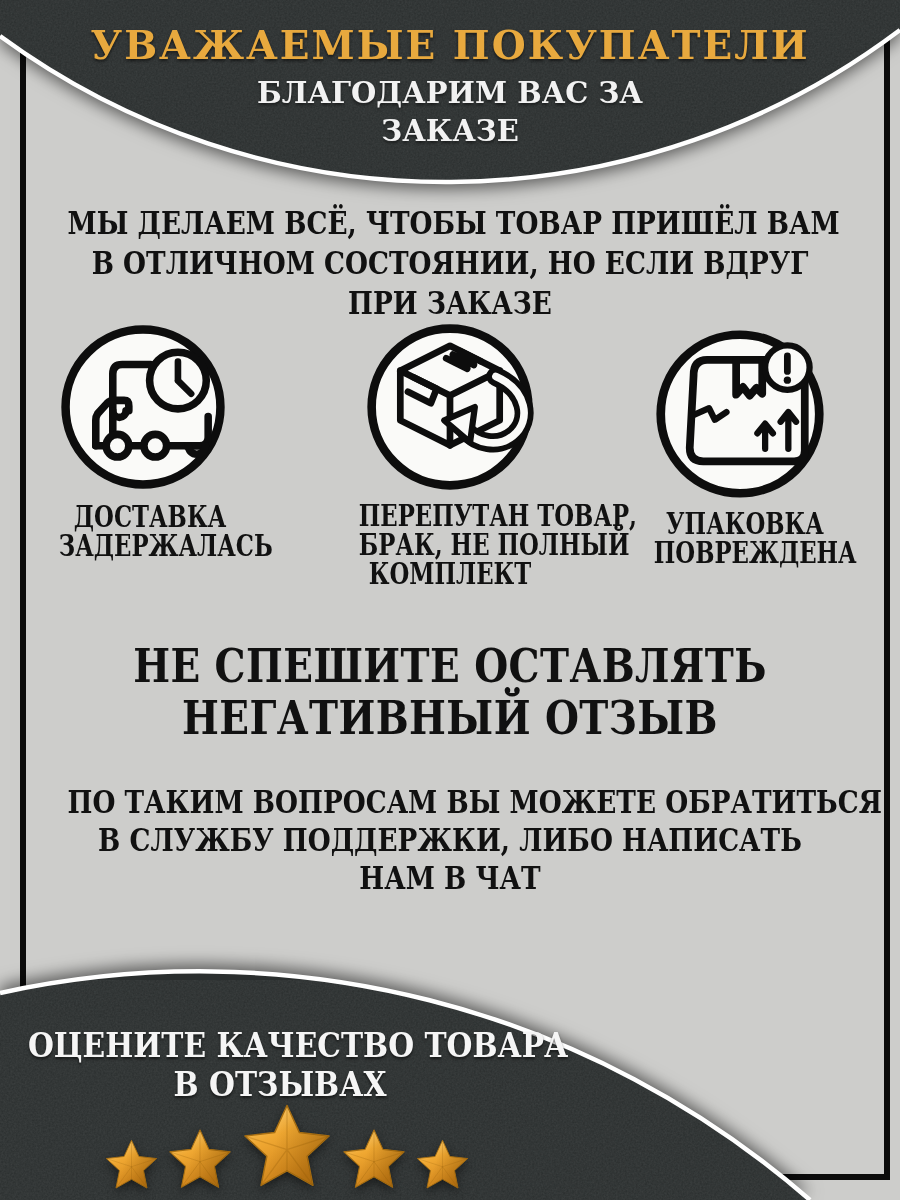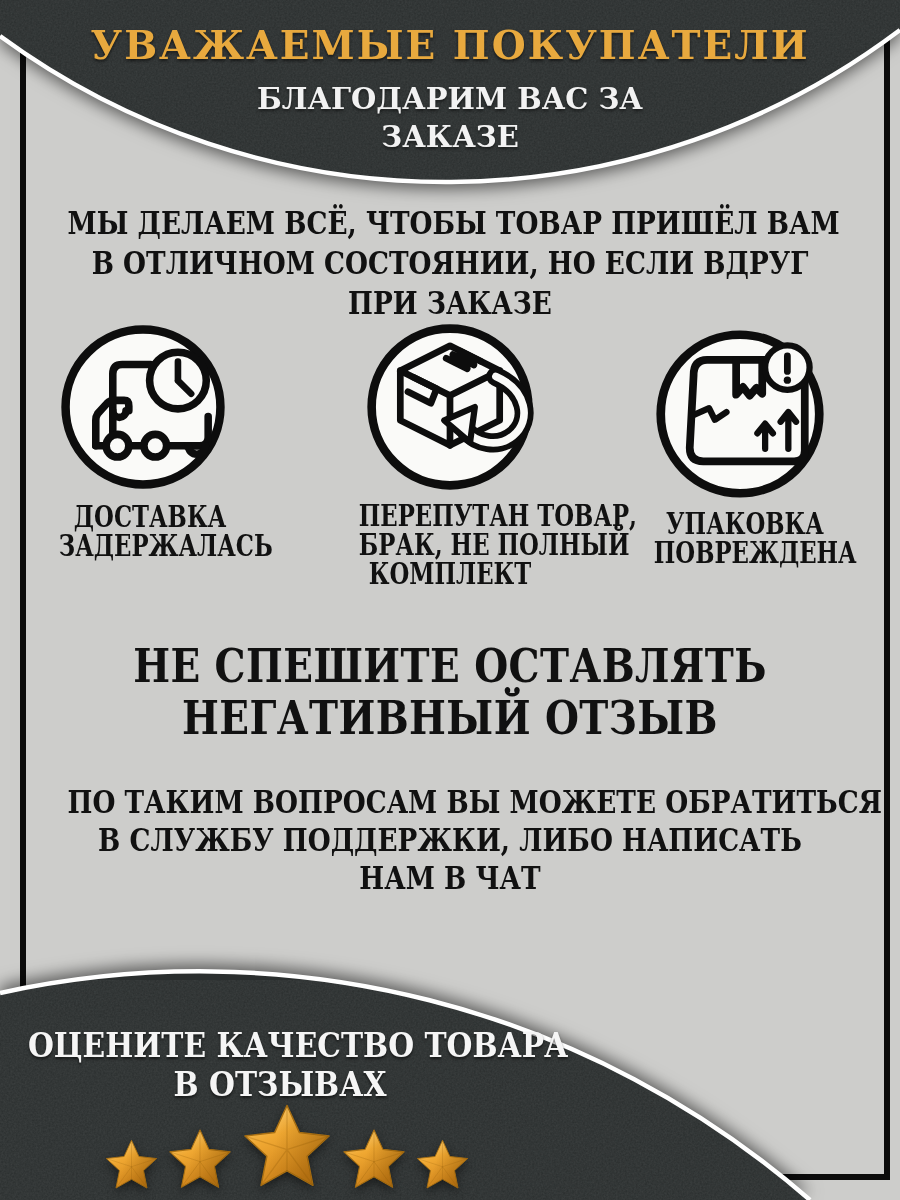--- a/index.html
+++ b/index.html
@@ -18,21 +18,21 @@
   
   .tblock{position:absolute;text-align:center;color:#111;z-index:3;}
   .line{white-space:nowrap;}
   .sqz85{transform:scaleX(.85);transform-origin:50% 0;}
   .sqz83{transform:scaleX(.83);transform-origin:50% 0;}
   .sqz76{transform:scaleX(.76);transform-origin:50% 0;}
   .sqz90{transform:scaleX(.90);transform-origin:50% 0;}
 
   .hdr-title{left:0;width:900px;top:22px;font-size:39px;letter-spacing:2px;color:#e8a93e;
              text-shadow:0 2px 3px rgba(0,0,0,.55);}
-  .hdr-sub{left:0;width:900px;top:80px;font-size:29px;line-height:38px;color:#f2f2f2;
+  .hdr-sub{left:0;width:900px;top:74px;font-size:29px;line-height:38px;color:#f2f2f2;
            text-shadow:0 2px 3px rgba(0,0,0,.5);}
 
   .intro{left:0;width:900px;top:203px;font-size:31px;line-height:40px;}
 
   .issue-icon{position:absolute;z-index:3;}
   .issue-label{font-size:30px;line-height:29px;}
   .lbl1{left:30px;width:240px;top:502px;}
   .lbl2{left:330px;width:240px;top:501px;}
   .lbl3{left:625px;width:240px;top:509px;}
 

